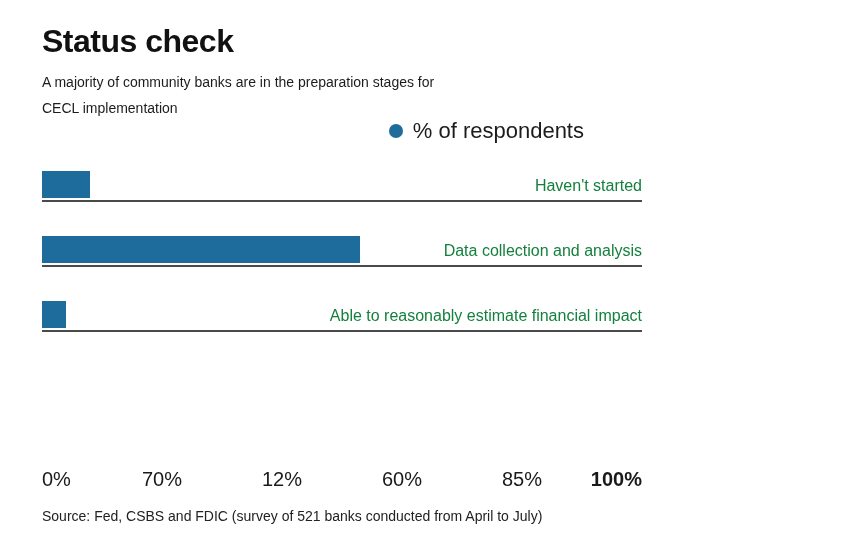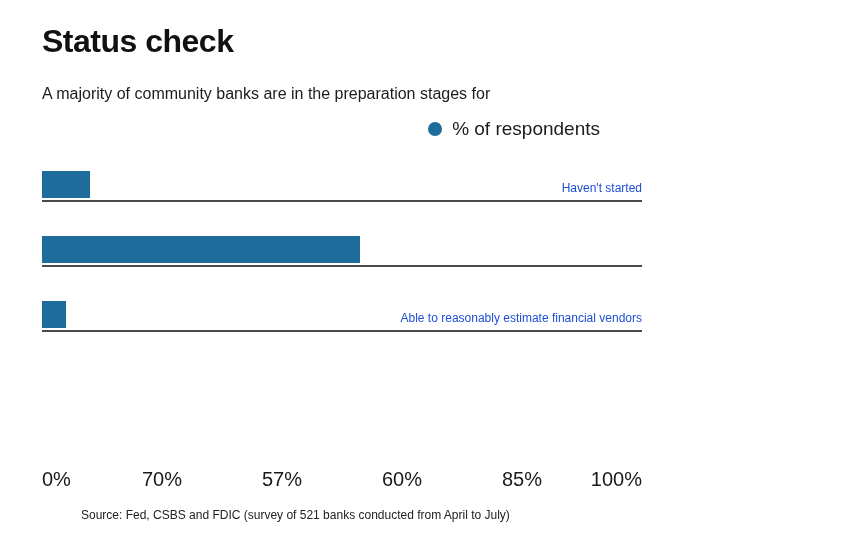--- a/index.html
+++ b/index.html
@@ -10,94 +10,96 @@
     font-family:"Liberation Sans", sans-serif;
     color:#1a1a1a;
     overflow:hidden;
   }
   .header{position:absolute;top:24px;left:42px;right:44px;}
   .title{
     font-size:32px;font-weight:700;letter-spacing:-0.5px;
     color:#111;line-height:1.1;margin:0;
   }
   .subtitle{
-    margin-top:22px;font-size:16px;line-height:26px;color:#1c1c1c;
+    margin-top:10px;font-size:14px;line-height:26px;color:#1c1c1c;
   }
   .legend{
-    position:absolute;top:118px;right:86px;
+    position:absolute;top:118px;right:102px;
     display:flex;align-items:center;gap:10px;
-    font-size:19px;color:#1c1c1c;
+    font-size:22px;color:#1c1c1c;
   }
   .legend-dot{
     width:14px;height:14px;border-radius:50%;
     display:inline-block;flex:0 0 auto;
   }
   .chart{position:absolute;top:137px;left:42px;right:44px;}
   .row{position:relative;height:65px;}
   .rule{
     position:absolute;left:0;right:0;bottom:0;height:2px;
     background:#4a4a4a;
   }
   .bar{
     position:absolute;left:0;bottom:4px;height:27px;
   }
   .cat-label{
     position:absolute;right:0;bottom:7px;
-    font-size:12px;color:#1d4ed8;white-space:nowrap;
+    font-size:16px;color:#15803d;white-space:nowrap;
   }
   .axis{
     position:absolute;top:468px;left:42px;right:44px;height:26px;
     font-size:20px;color:#1a1a1a;
   }
   .tick{position:absolute;top:0;transform:translateX(-50%);white-space:nowrap;}
   .tick.first{left:0;transform:none;}
-  .tick.last{right:0;left:auto;transform:none;}
+  .tick.last{right:0;left:auto;transform:none;font-weight:bold;}
   .source{
     position:absolute;top:508px;left:42px;right:44px;
-    font-size:12px;color:#222;margin-left:39px;
+    font-size:14px;color:#222;
   }
 </style>
 </head>
 <body>
 
 <div class="page">
 
   <div class="header">
     <h1 class="title">Status check</h1>
     <div class="subtitle">
       <div>A majority of community banks are in the preparation stages for</div>
+      <div>CECL implementation</div>
     </div>
   </div>
 
   <div class="legend">
     <span class="legend-dot" id="legend-dot" style="background: rgb(30, 108, 155);"></span>
     <span>% of respondents</span>
   </div>
 
   <div class="chart" id="rows">
       <div class="row">
         <div class="bar" style="width: 8%; background: rgb(30, 108, 155);"></div>
         <div class="cat-label">Haven't started</div>
         <div class="rule" style="background: rgb(74, 74, 74);"></div>
       </div>
       <div class="row">
         <div class="bar" style="width: 53%; background: rgb(30, 108, 155);"></div>
+        <div class="cat-label">Data collection and analysis</div>
         <div class="rule" style="background: rgb(74, 74, 74);"></div>
       </div>
       <div class="row">
         <div class="bar" style="width: 4%; background: rgb(30, 108, 155);"></div>
-        <div class="cat-label">Able to reasonably estimate financial vendors</div>
+        <div class="cat-label">Able to reasonably estimate financial impact</div>
         <div class="rule" style="background: rgb(74, 74, 74);"></div>
       </div>
     </div>
 
   <div class="axis" id="ticks">
       <span class="tick first">0%</span>
       <span class="tick" style="left: 20%;">70%</span>
-      <span class="tick" style="left: 40%;">57%</span>
+      <span class="tick" style="left: 40%;">12%</span>
       <span class="tick" style="left: 60%; text-align: center;">60%</span>
       <span class="tick" style="left: 80%;">85%</span>
       <span class="tick last">100%</span>
     </div>
 
   <div class="source">Source: Fed, CSBS and FDIC (survey of 521 banks conducted from April to July)</div>
 
 </div>
 
 </body></html>

